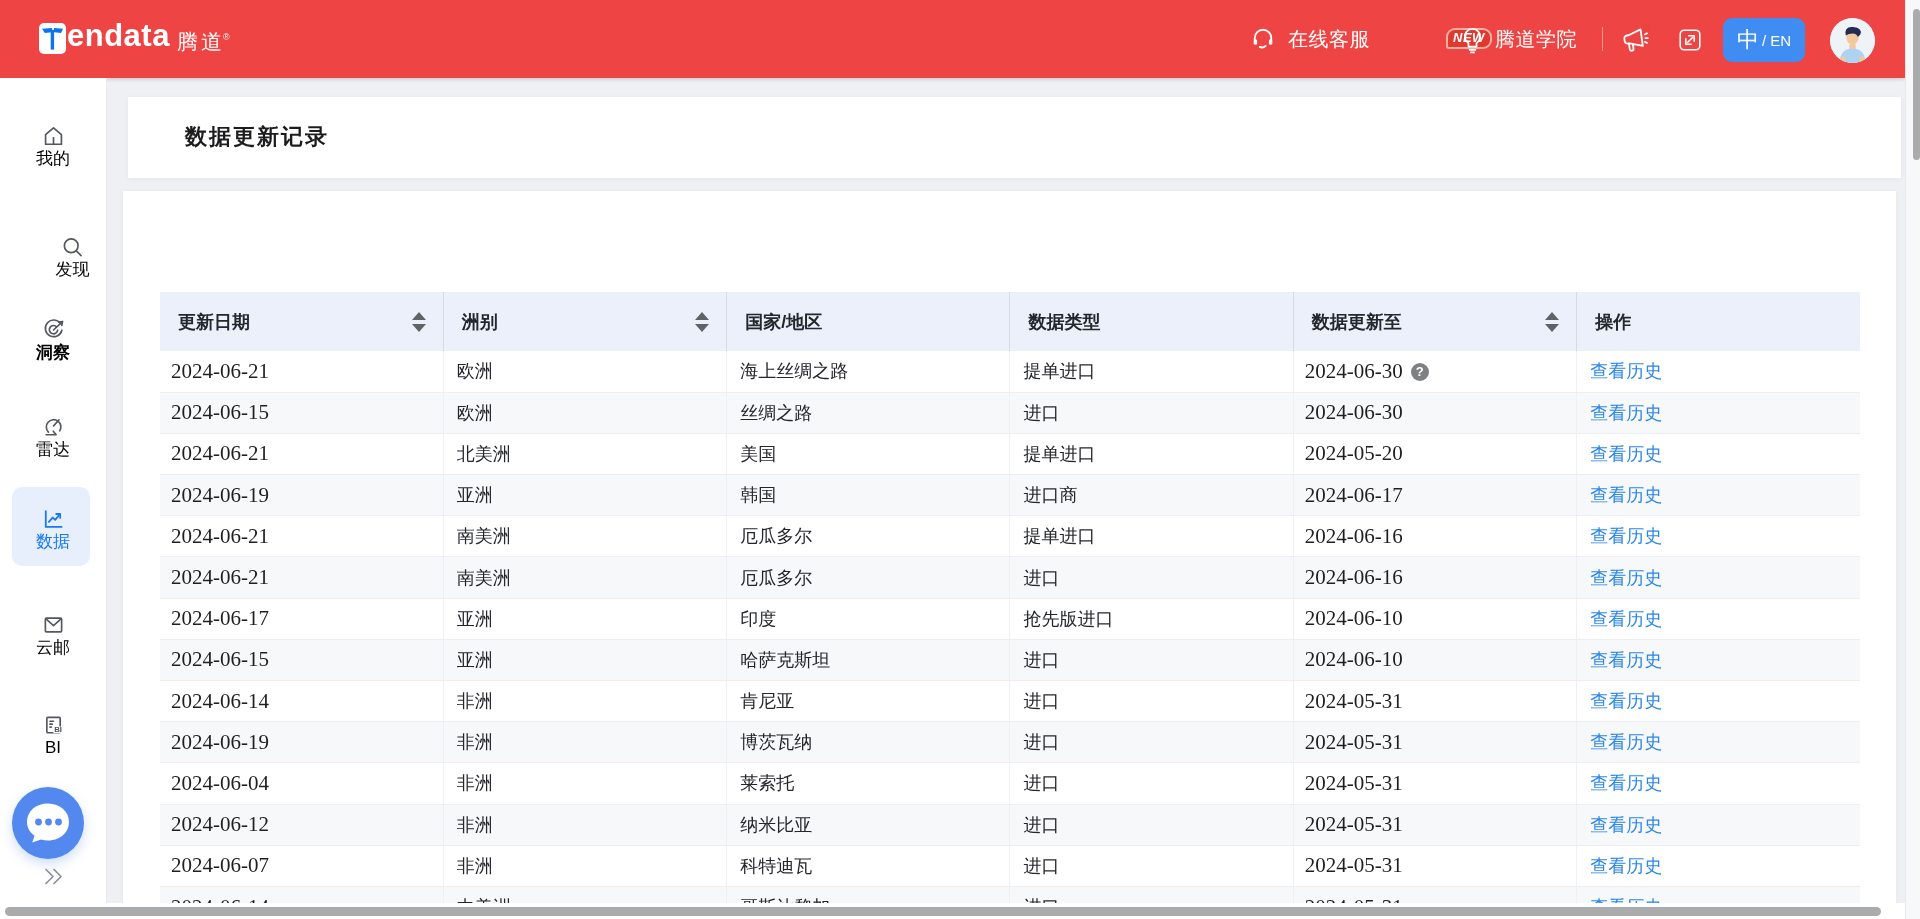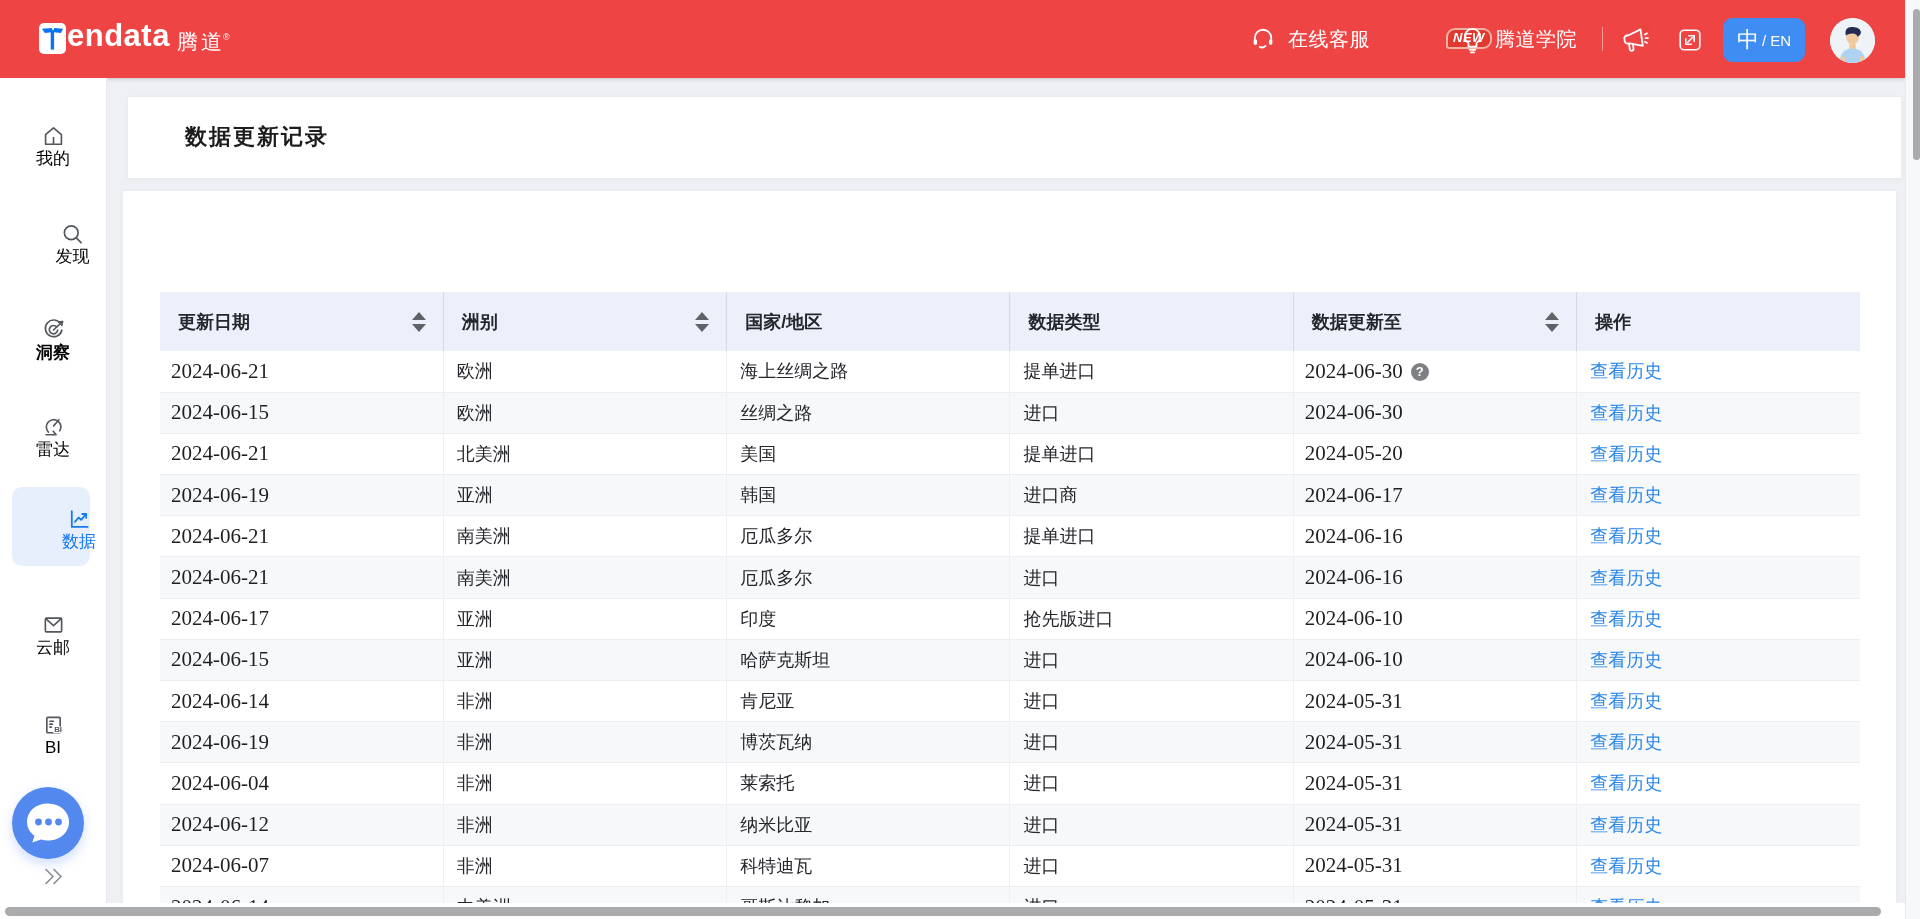--- a/index.html
+++ b/index.html
@@ -127,21 +127,21 @@
 
 <div class="sidebar">
   <div class="side-sel"></div>
   <div class="side-item" style="top:45px;">
     <svg width="25" height="26" viewBox="0 0 24 24" fill="none" stroke="#54575e" stroke-width="1.6" stroke-linejoin="round">
       <path d="M4.4 10.7 L12 4.1 L19.6 10.7 V19.9 H4.4 Z"></path>
         <path d="M12 13 V19.9"></path>
     </svg>
     <div>我的</div>
   </div>
-  <div class="side-item" style="top:143px;padding-left:39px;">
+  <div class="side-item" style="top:156px;padding-left:39px;">
     <svg width="25" height="26" viewBox="0 0 24 24" fill="none" stroke="#54575e" stroke-width="1.6" stroke-linecap="round">
       <circle cx="10.8" cy="10.8" r="6.6"></circle>
         <path d="M15.7 15.7 L20.2 20.2"></path>
     </svg>
     <div>发现</div>
   </div>
   <div class="side-item" style="top:239px;font-weight:bold;">
     <svg width="25" height="26" viewBox="0 0 24 24" fill="none" stroke="#54575e" stroke-width="1.6" stroke-linecap="round">
       <path d="M18.9 6 A8 8 0 1 0 20 12.2"></path>
       <path d="M15 9 A4 4 0 1 0 16 12.2"></path>
@@ -151,21 +151,21 @@
     <div>洞察</div>
   </div>
   <div class="side-item" style="top:336px;">
     <svg width="25" height="26" viewBox="0 0 24 24" fill="none" stroke="#54575e" stroke-width="1.6" stroke-linecap="round" stroke-linejoin="round">
       <path d="M7.1 16.9 A7 7 0 1 1 18.1 15.6"></path>
       <path d="M12.1 10.9 L17.3 5.1"></path>
       <path d="M4.9 19.4 h9.6 l-2.7-3.4"></path>
     </svg>
     <div>雷达</div>
   </div>
-  <div class="side-item sel" style="top:428px;margin-left:26px;">
+  <div class="side-item sel" style="top:428px;">
     <svg width="25" height="26" viewBox="0 0 24 24" fill="none" stroke="#1778f2" stroke-width="1.7" stroke-linecap="round" stroke-linejoin="round">
       <path d="M4.6 4.4 V19.6 H19.8"></path>
       <path d="M7.6 14.8 L11.2 10.6 L13.6 12.8 L18 7.6"></path>
       <path d="M18.4 11 V7.2 H14.6"></path>
     </svg>
     <div>数据</div>
   </div>
   <div class="side-item" style="top:534px;">
     <svg width="25" height="26" viewBox="0 0 24 24" fill="none" stroke="#54575e" stroke-width="1.6" stroke-linejoin="round">
       <rect x="4.2" y="5.4" width="15.6" height="13.2" rx="1"></rect>

